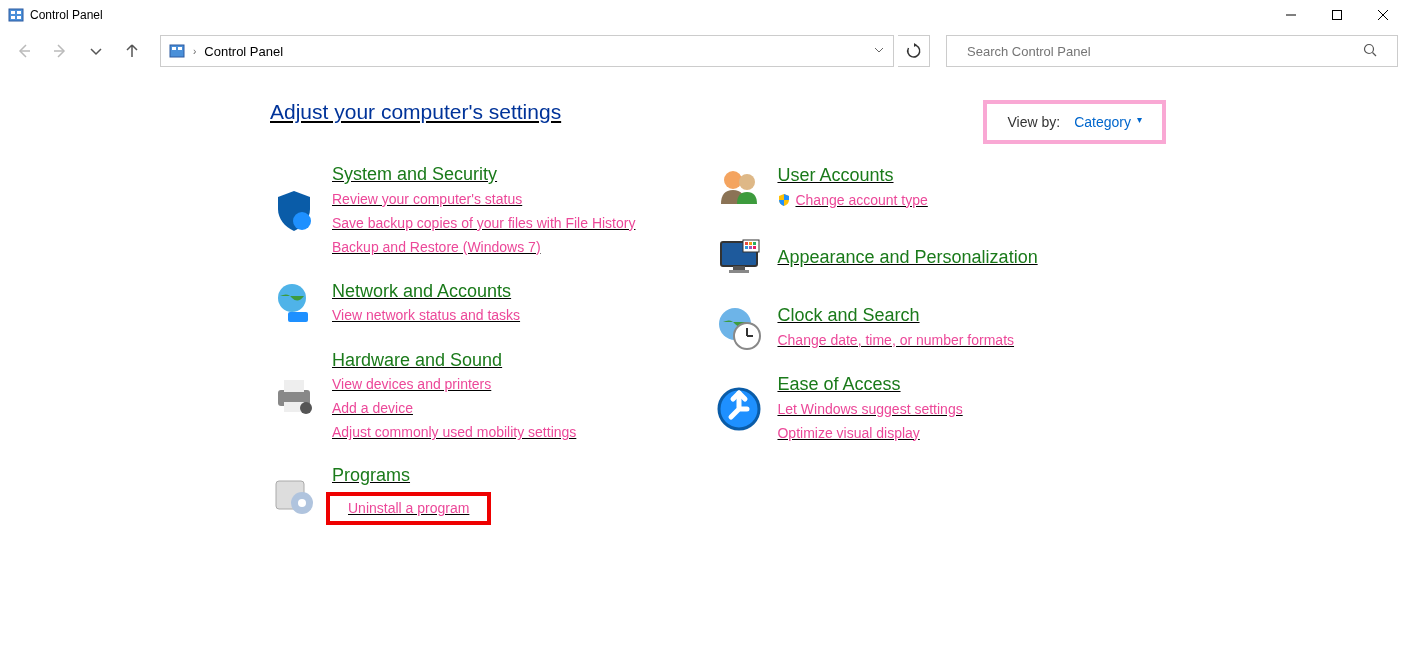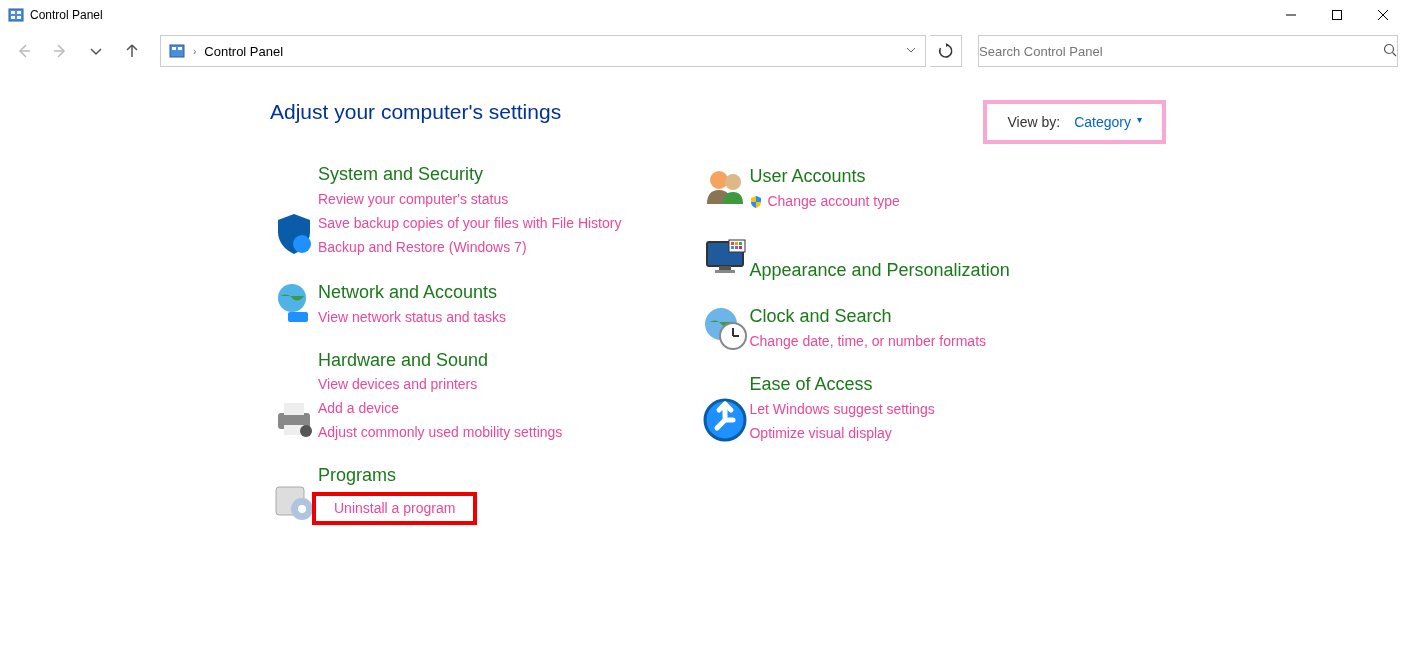--- a/index.html
+++ b/index.html
@@ -17,37 +17,37 @@
     
     .navbar { height: 38px; display: flex; align-items: center; padding: 0 8px; gap: 4px; margin-top: 2px; }
     .nav-btn { width: 32px; height: 32px; display: flex; align-items: center; justify-content: center; cursor: pointer; }
     .nav-btn.disabled { opacity: 0.4; cursor: default; }
     .nav-btn svg { width: 18px; height: 18px; }
     .addressbar { flex: 1; height: 32px; border: 1px solid #ccc; display: flex; align-items: center; padding: 0 8px; gap: 8px; margin-left: 8px; }
     .addressbar .chevron { color: #666; font-size: 10px; }
     .addressbar-text { font-size: 13px; }
     .addressbar-dropdown { margin-left: auto; color: #666; }
     .refresh-btn { width: 32px; height: 32px; display: flex; align-items: center; justify-content: center; border: 1px solid #ccc; border-left: none; cursor: pointer; }
-    .searchbox { width: 420px; height: 32px; border: 1px solid #ccc; display: flex; align-items: center; padding: 0 0; margin-left: 12px; }
+    .searchbox { width: 452px; height: 32px; border: 1px solid #ccc; display: flex; align-items: center; padding: 0 20px; margin-left: 12px; }
     .searchbox input { flex: 1; border: none; outline: none; font-size: 13px; color: #555; }
     .searchbox .search-icon { color: #555; }
     
     
-    .content { padding: 30px 0 0 270px; position: relative; }
+    .content { padding: 30px 0 0 270px; position: relative; text-decoration: underline; }
     .page-title { font-size: 21px; color: #003399; font-weight: normal; margin-bottom: 40px; }
     
     .view-by { position: absolute; top: 30px; right: 240px; border: 4px solid #f9a8d4; padding: 10px 20px; display: flex; align-items: center; gap: 14px; font-size: 14px; }
     .view-by-label { color: #333; }
     .view-by-value { color: #0066cc; display: flex; gap: 6px; cursor: pointer; }
     .view-by-value .caret { font-size: 10px; }
     
     .columns { display: flex; gap: 50px; }
     .col { display: flex; flex-direction: column; gap: 22px; }
     
-    .category { display: flex; align-items: flex-end; }
+    .category { display: flex; gap: 14px; align-items: center; }
     .cat-icon { width: 48px; height: 48px; flex-shrink: 0; }
     .cat-body { display: flex; flex-direction: column; gap: 3px; }
     .cat-title { font-size: 18px; color: #1a7a1a; cursor: pointer; line-height: 1.2; }
     .cat-link { font-size: 14px; color: #ec4899; cursor: pointer; line-height: 1.5; }
     .cat-link.shield { display: flex; align-items: center; gap: 4px; }
     .cat-link.highlighted { border: 4px solid #e00; padding: 2px 18px; margin-left: -6px; margin-top: 2px; display: inline-block; width: fit-content; }
     
     .shield-icon { width: 14px; height: 14px; }
     
     

